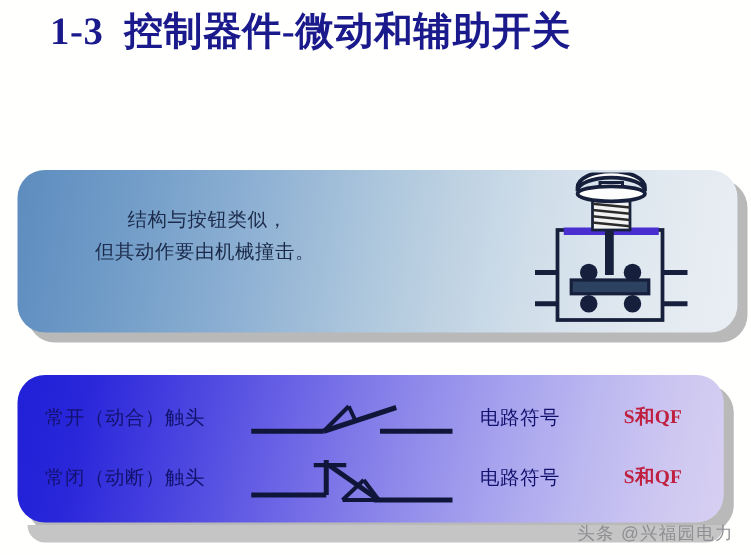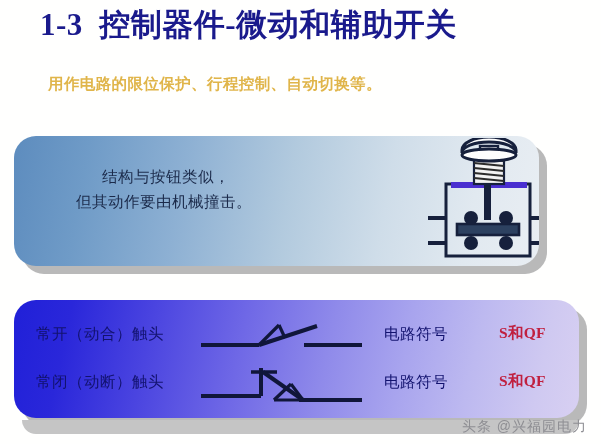--- a/index.html
+++ b/index.html
@@ -70,21 +70,21 @@
     width: 100%;
     height: 100%;
     border-radius: 22px;
     overflow: hidden;
   }
 
   
   #middle-panel-wrap {
     left: 14px;
     top: 136px;
-    width: 525px;
+    width: 576px;
     height: 130px;
     text-decoration: underline;
   }
   #middle-panel {
     background: linear-gradient(100deg,
       #5d8cbe 0%,
       #6f9bc7 14%,
       #8db0d3 32%,
       #b2cade 52%,
       #cfdde9 70%,
@@ -200,21 +200,20 @@
 </style>
 </head>
 <body>
 
 <div class="slide">
 
   <div class="title">
     <span class="num">1-3</span>&nbsp;&nbsp;<span>控制器件-微动和辅助开关</span>
   </div>
 
-  <div class="subtitle">用作电路的限位保护、行程控制、自动切换等。</div>
 
   <div class="panel-wrap" id="middle-panel-wrap">
     <div class="panel-shadow"></div>
     <div class="panel" id="middle-panel">
 
       <div class="middle-text">
         <span class="l1">结构与按钮类似，</span>
         <span class="l2">但其动作要由机械撞击。</span>
       </div>
 

